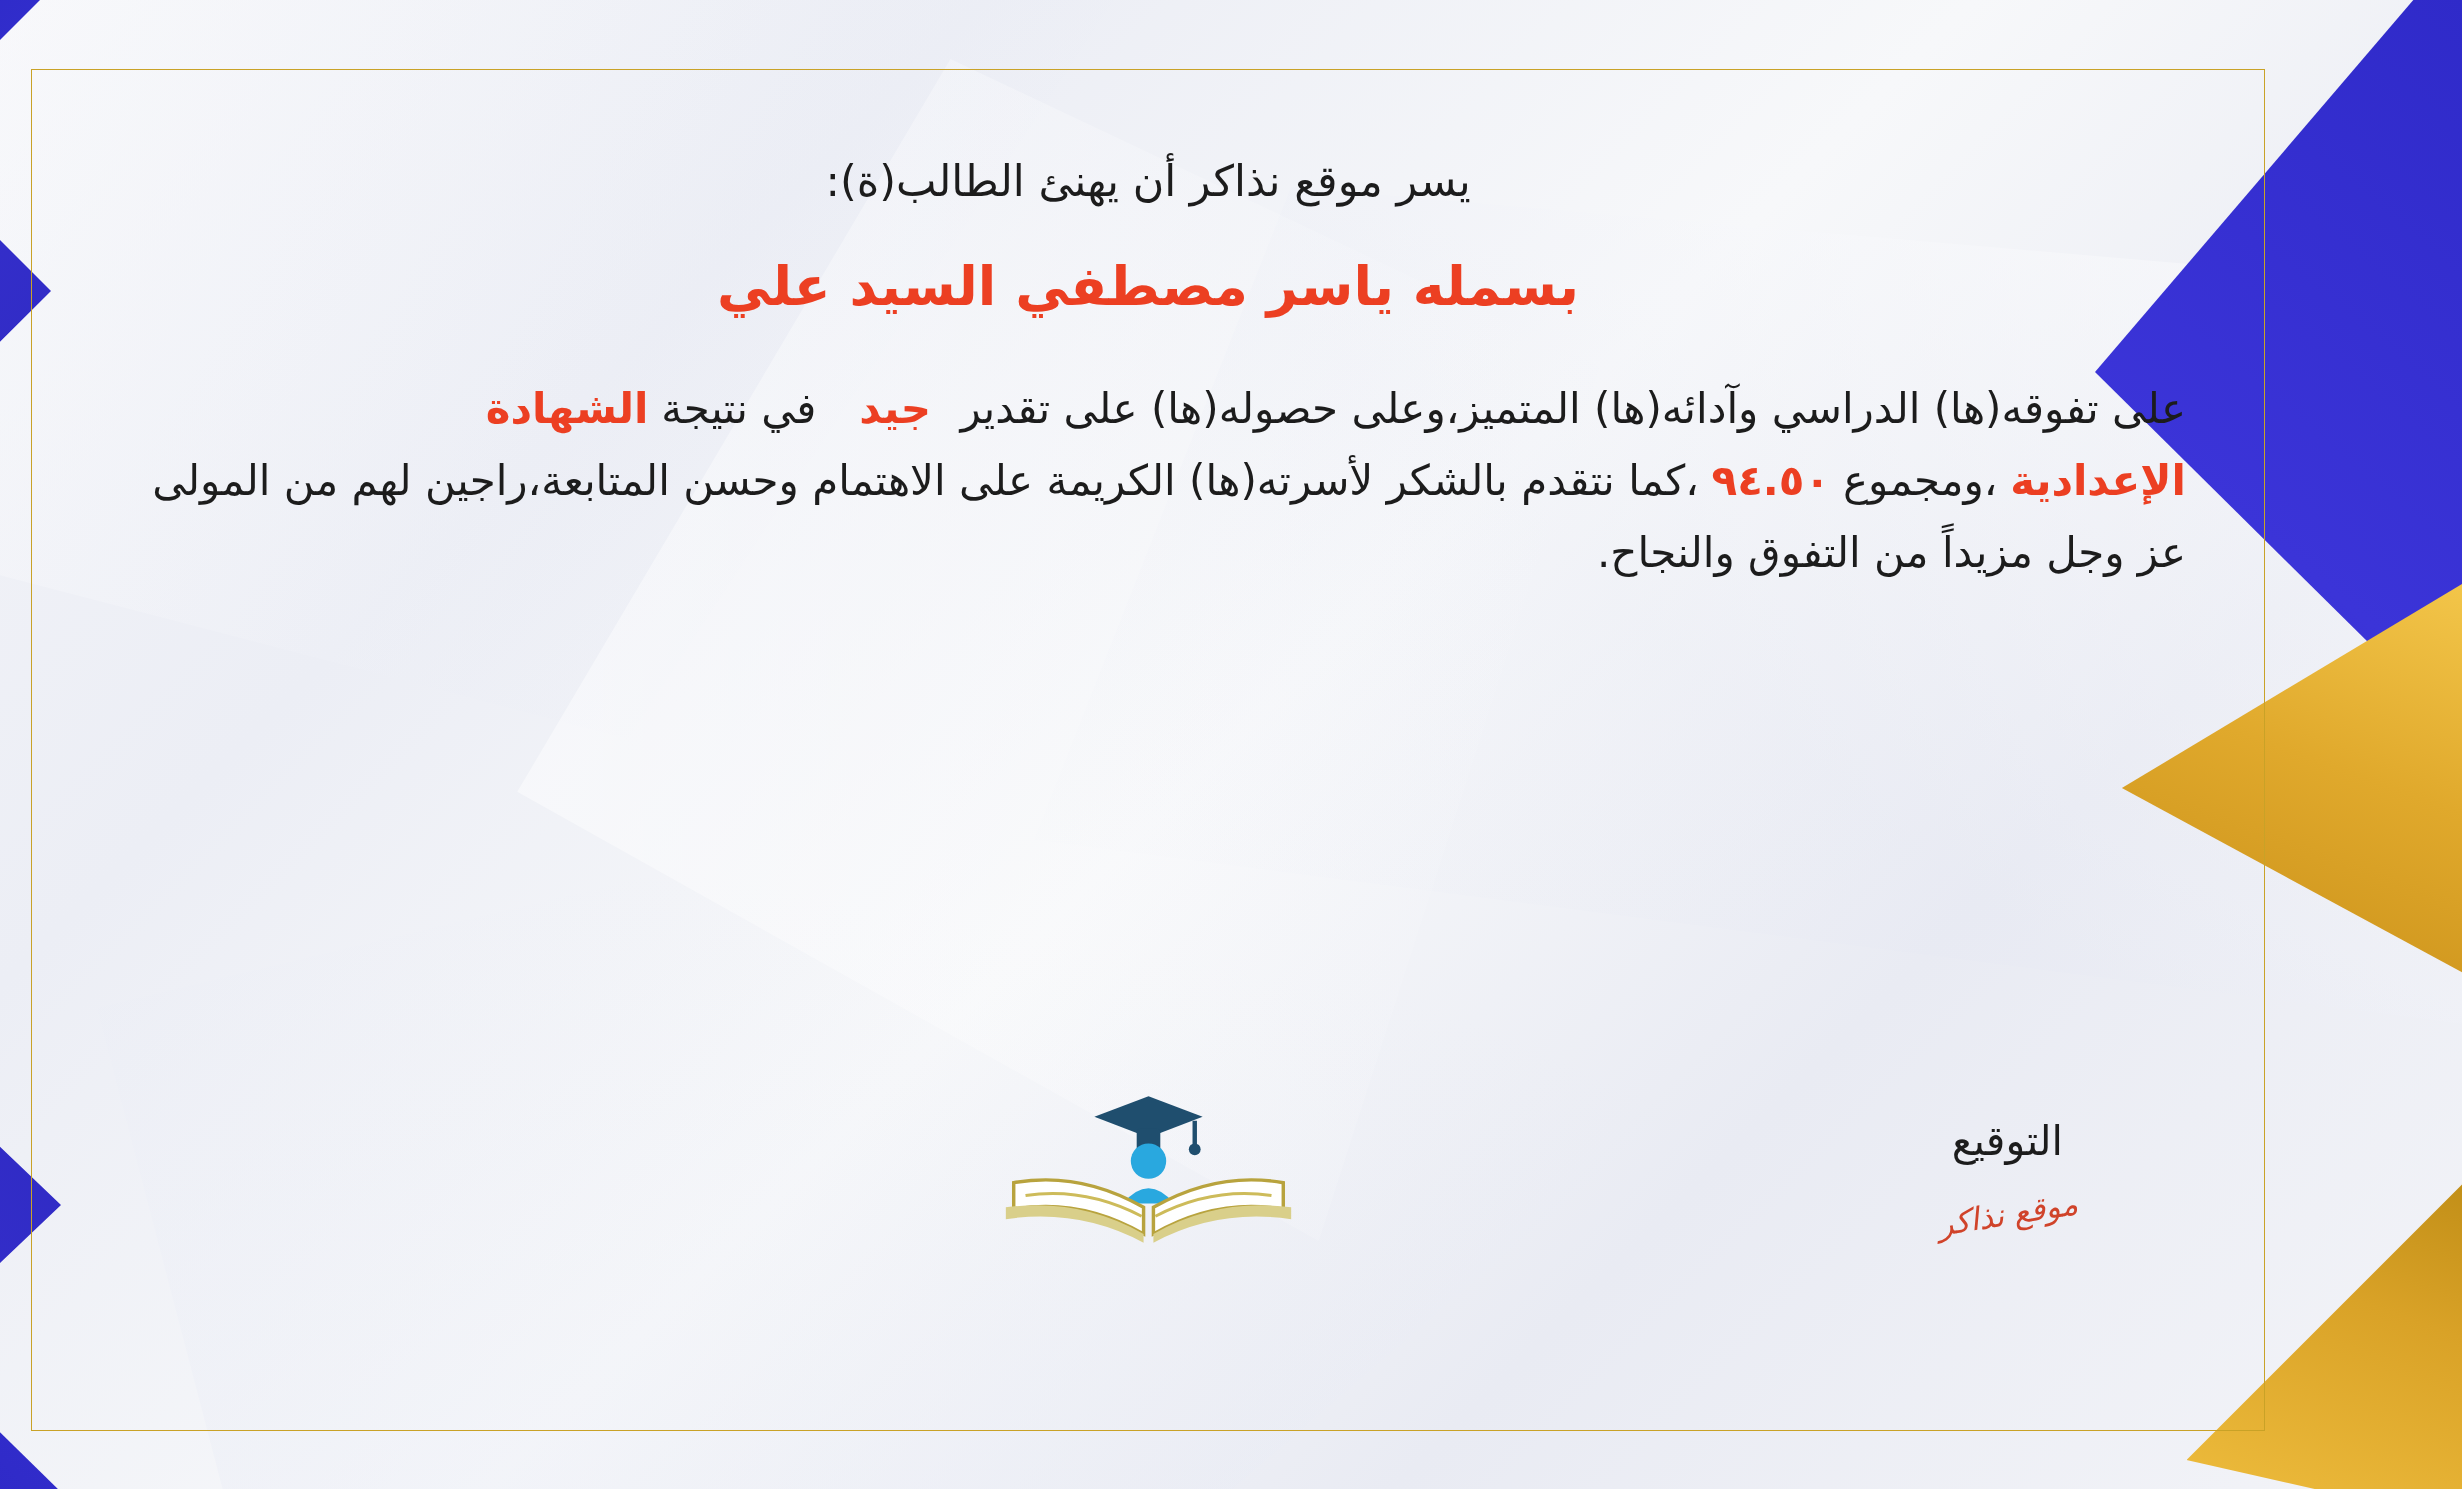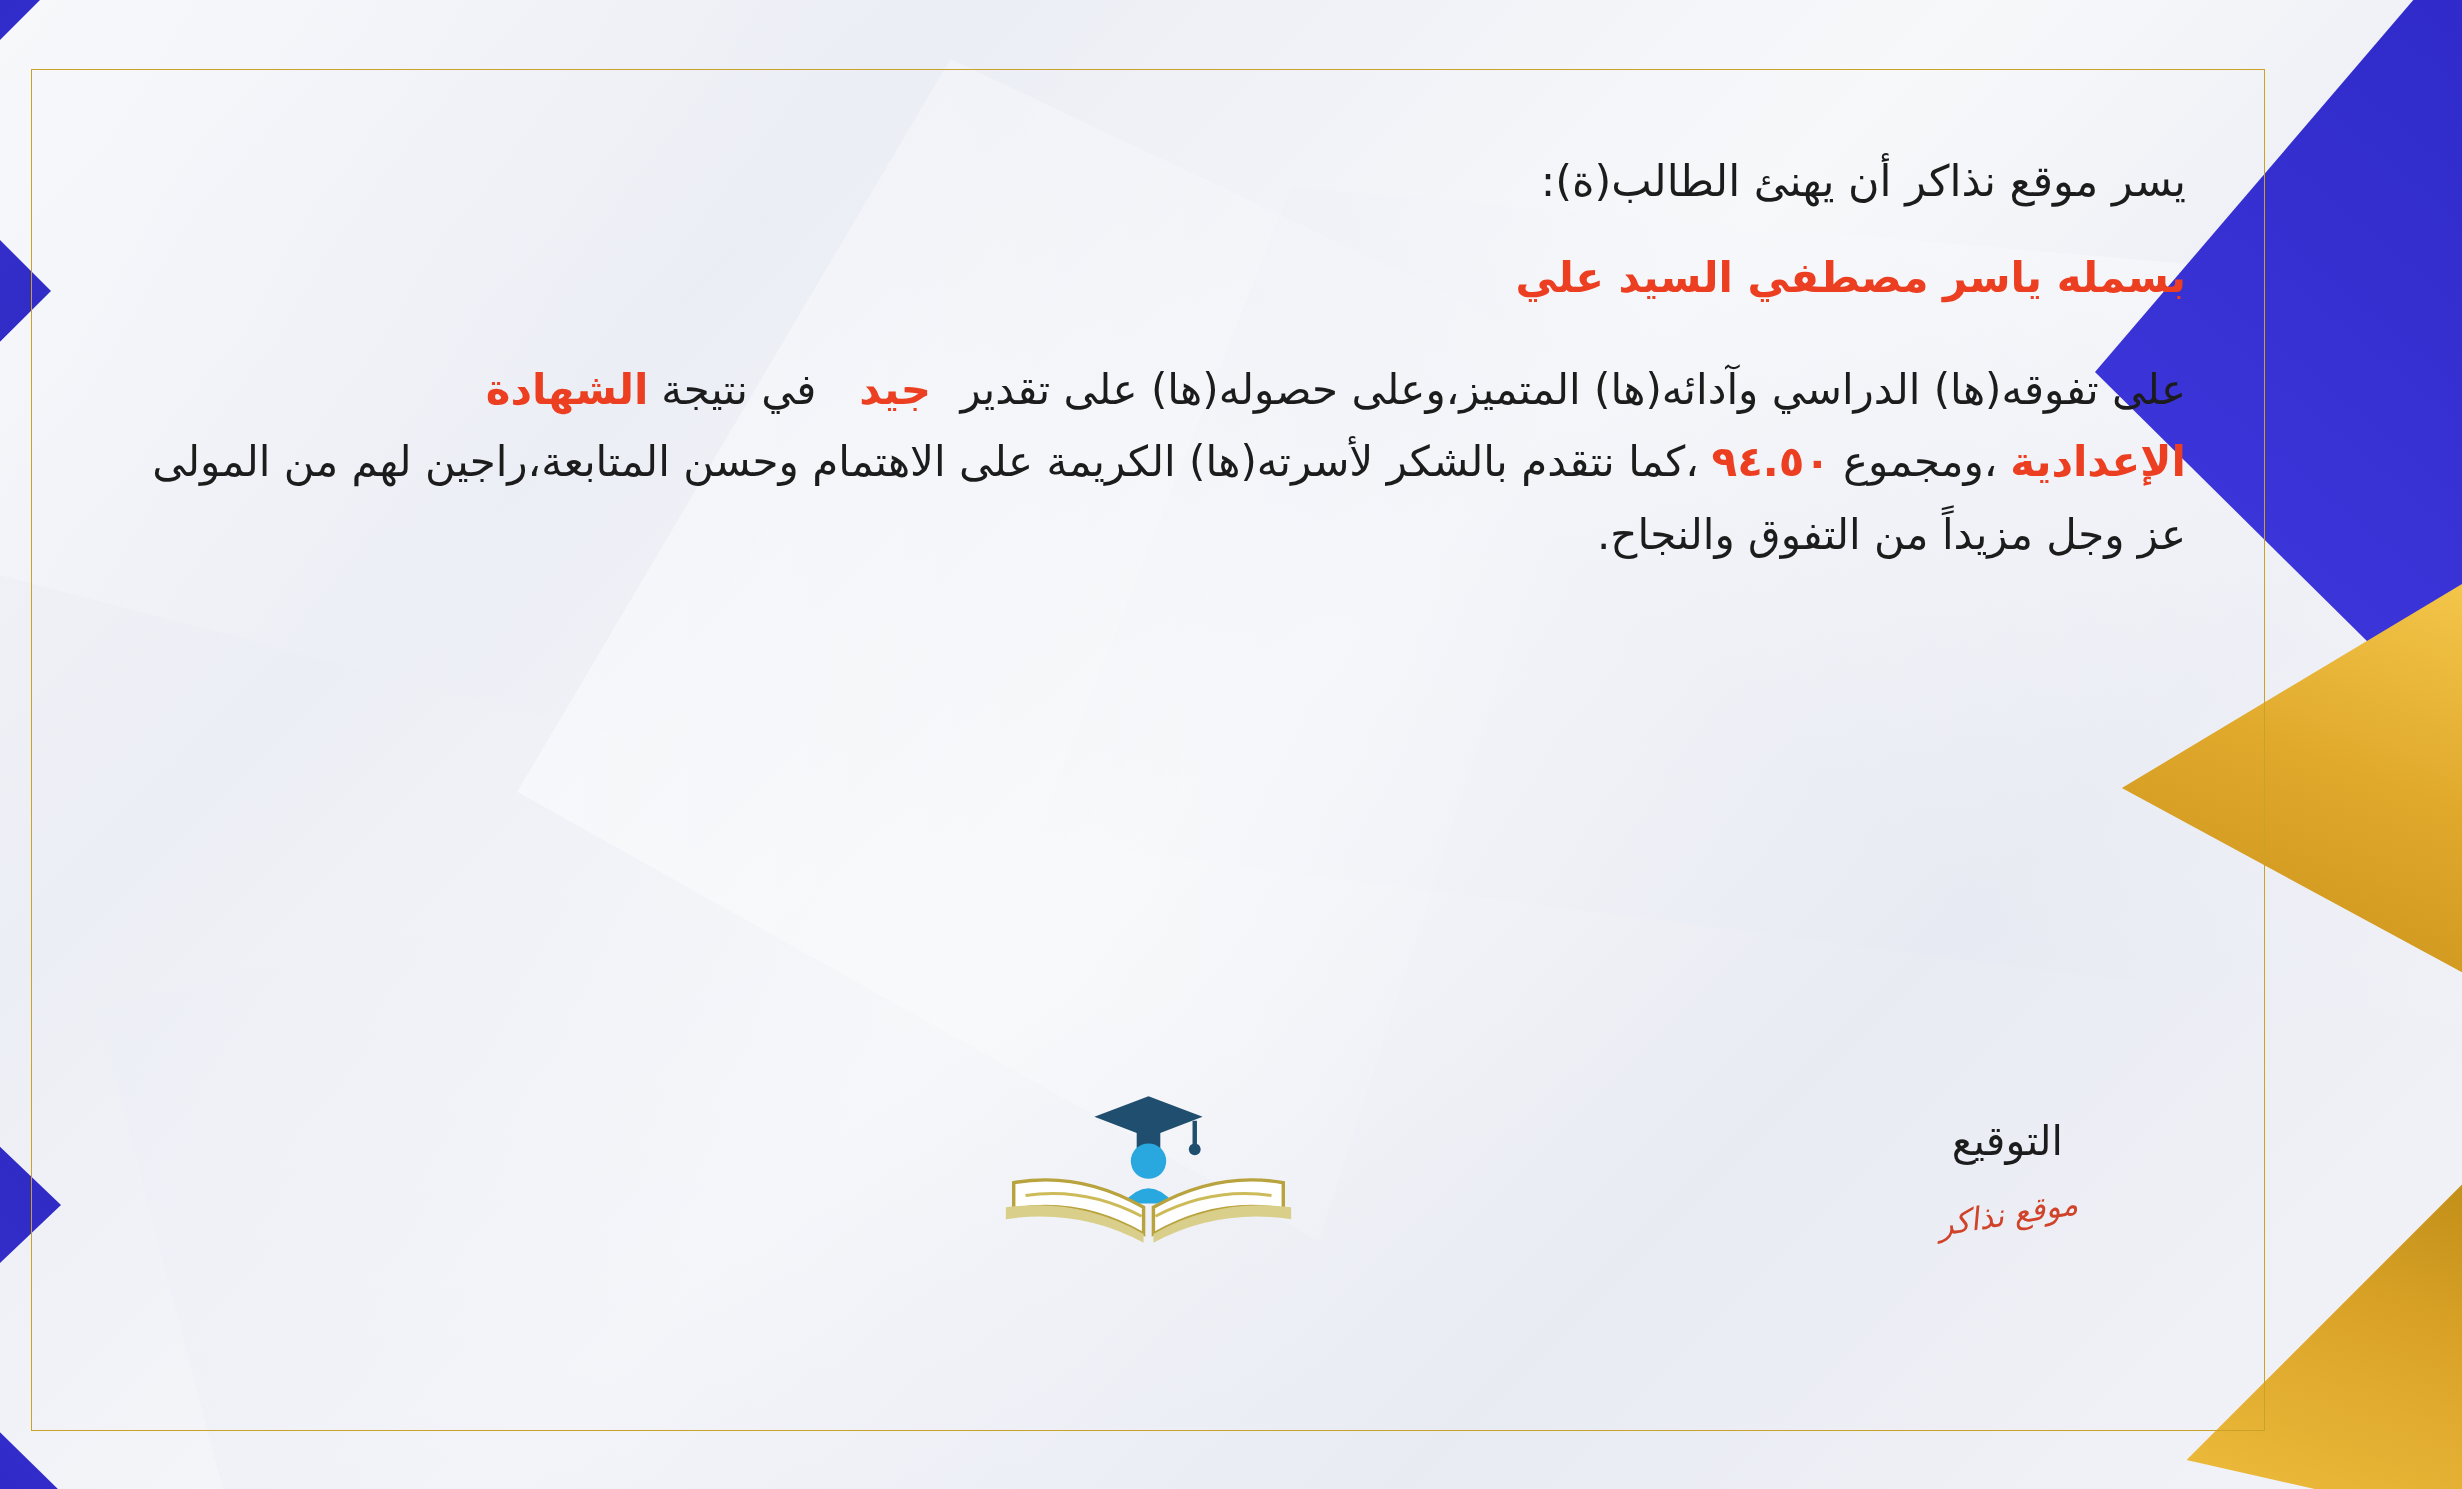--- a/index.html
+++ b/index.html
@@ -122,32 +122,32 @@
       5.9px 7.9px 12.8px rgba(40,40,140,0.30);
     letter-spacing: -4.9px;
     margin: 9.8px 0 44px 0;
     white-space: nowrap;
   }
 
   .line {
     font-size: 42px;
     color: #1c1c1c;
     line-height: 1.55;
-    text-align: right;
+    text-align: center;
     width: 100%;
   }
 
   .greeting {
     margin-top: 59px;
     font-size: 43px;
   }
 
   .student-name {
     margin-top: 30.5px;
-    font-size: 42px;
+    font-size: 54px;
     font-weight: bold;
     color: #ec3f22;
   }
 
   .paragraph {
     margin-top: 44px;
     font-size: 42px;
     line-height: 1.72;
     text-align: right;
     width: 100%;

